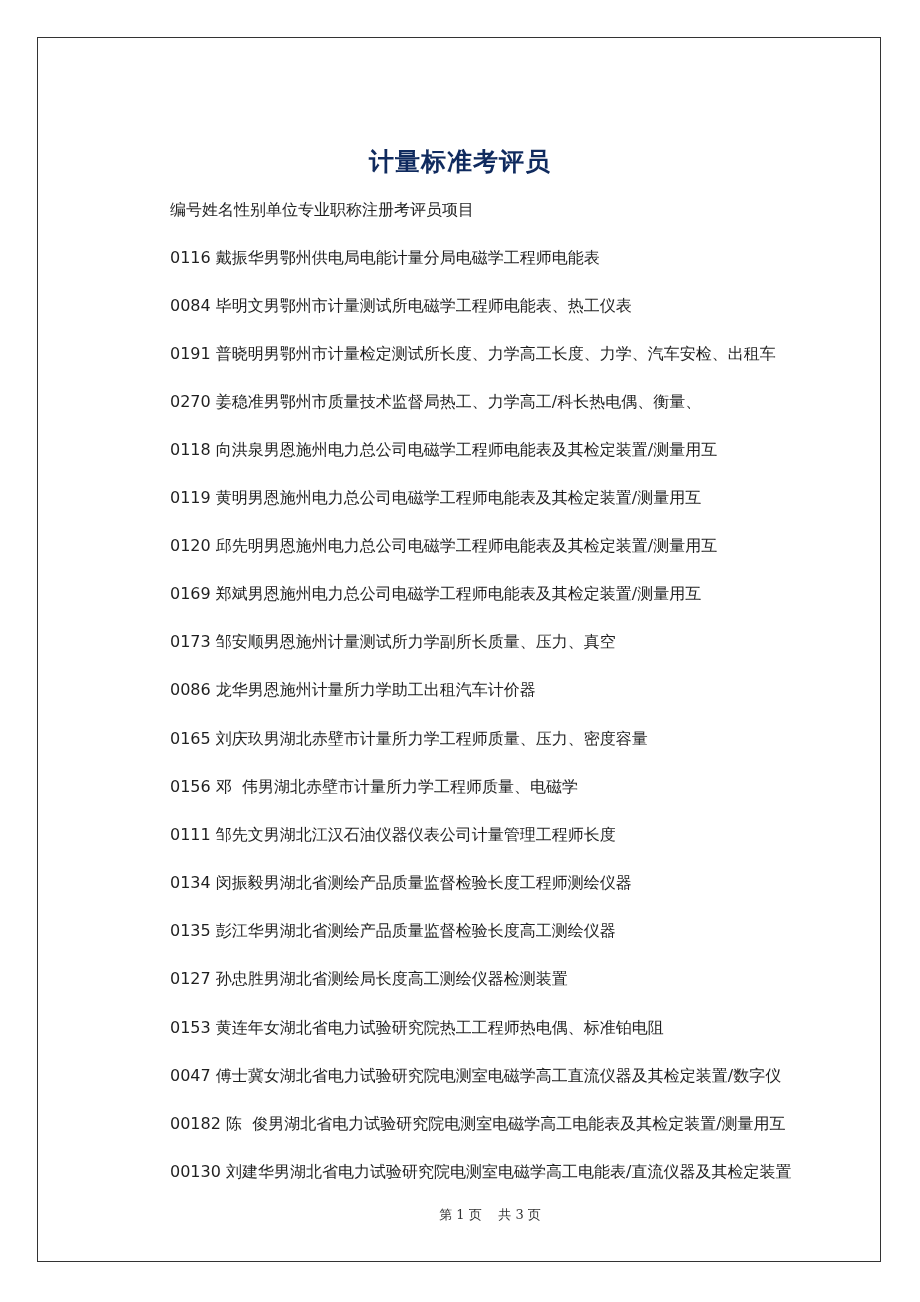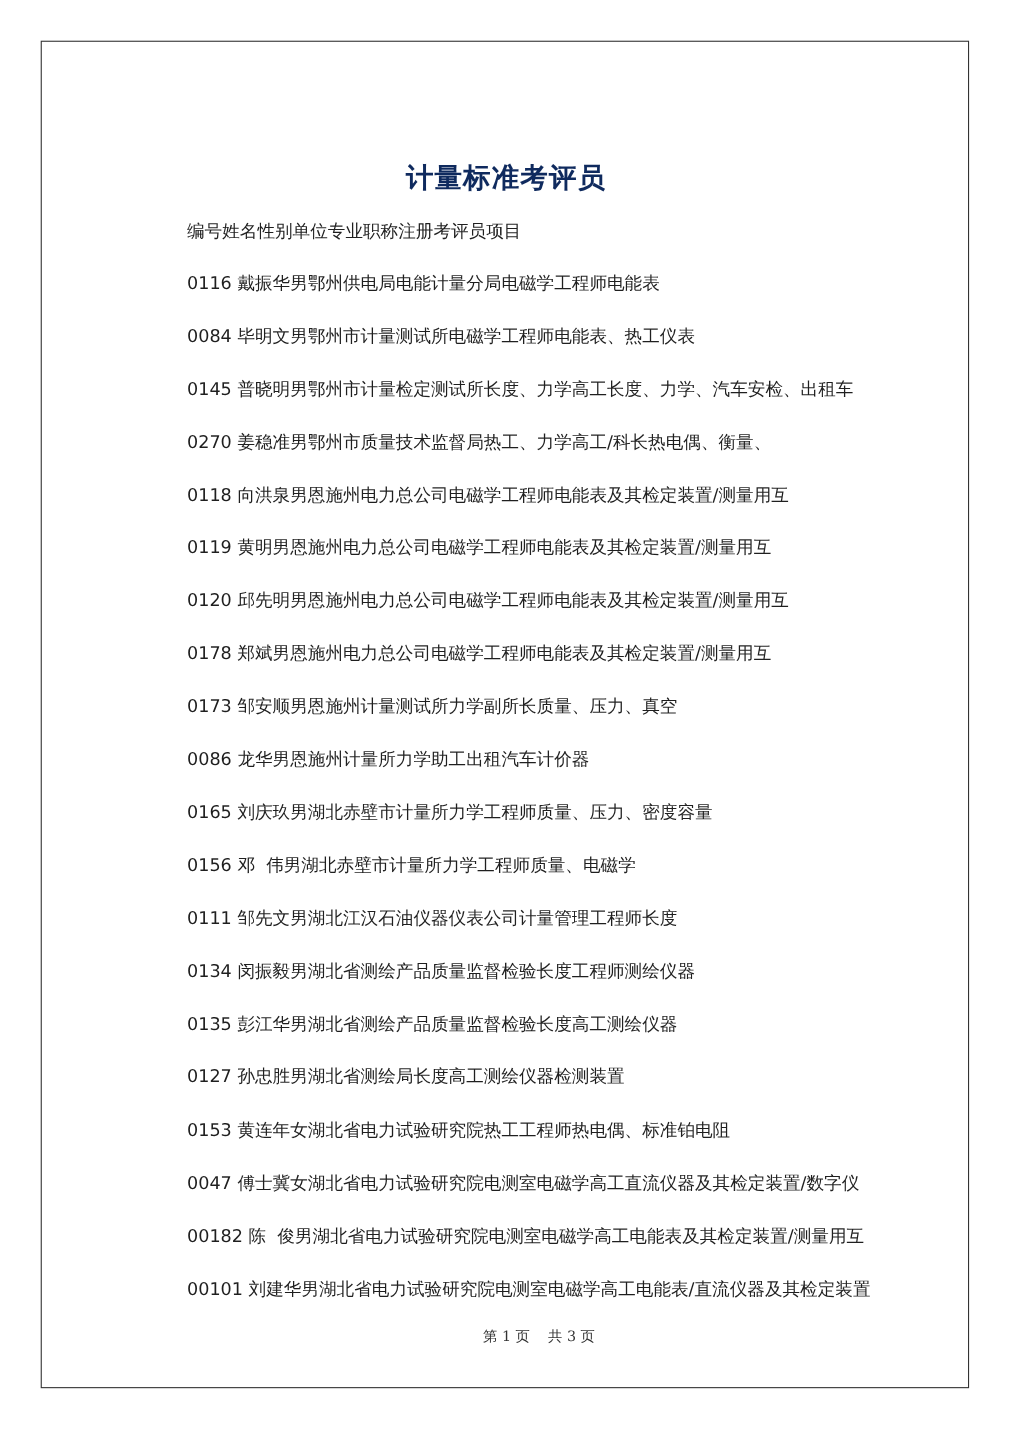--- a/index.html
+++ b/index.html
@@ -62,32 +62,32 @@
 <body>
 
 <div class="page-frame"></div>
 
 <div class="title">计量标准考评员</div>
 
 <div class="line" style="top:200px">编号姓名性别单位专业职称注册考评员项目</div>
 
 <div class="line" style="top:248px">0116 戴振华男鄂州供电局电能计量分局电磁学工程师电能表</div>
 <div class="line" style="top:296px">0084 毕明文男鄂州市计量测试所电磁学工程师电能表、热工仪表</div>
-<div class="line" style="top:344px">0145 普晓明男鄂州市计量检定测试所长度、力学高工长度、力学、汽车安检、出租车</div>
+<div class="line" style="top:344px">0191 普晓明男鄂州市计量检定测试所长度、力学高工长度、力学、汽车安检、出租车</div>
 <div class="line" style="top:392px">0270 姜稳准男鄂州市质量技术监督局热工、力学高工/科长热电偶、衡量、</div>
 <div class="line" style="top:440px">0118 向洪泉男恩施州电力总公司电磁学工程师电能表及其检定装置/测量用互</div>
 <div class="line" style="top:488px">0119 黄明男恩施州电力总公司电磁学工程师电能表及其检定装置/测量用互</div>
 <div class="line" style="top:536px">0120 邱先明男恩施州电力总公司电磁学工程师电能表及其检定装置/测量用互</div>
-<div class="line" style="top:584px">0178 郑斌男恩施州电力总公司电磁学工程师电能表及其检定装置/测量用互</div>
+<div class="line" style="top:584px">0169 郑斌男恩施州电力总公司电磁学工程师电能表及其检定装置/测量用互</div>
 <div class="line" style="top:632px">0173 邹安顺男恩施州计量测试所力学副所长质量、压力、真空</div>
 <div class="line" style="top:680px">0086 龙华男恩施州计量所力学助工出租汽车计价器</div>
 <div class="line" style="top:729px">0165 刘庆玖男湖北赤壁市计量所力学工程师质量、压力、密度容量</div>
 <div class="line" style="top:777px">0156 邓  伟男湖北赤壁市计量所力学工程师质量、电磁学</div>
 <div class="line" style="top:825px">0111 邹先文男湖北江汉石油仪器仪表公司计量管理工程师长度</div>
 <div class="line" style="top:873px">0134 闵振毅男湖北省测绘产品质量监督检验长度工程师测绘仪器</div>
 <div class="line" style="top:921px">0135 彭江华男湖北省测绘产品质量监督检验长度高工测绘仪器</div>
 <div class="line" style="top:969px">0127 孙忠胜男湖北省测绘局长度高工测绘仪器检测装置</div>
 <div class="line" style="top:1018px">0153 黄连年女湖北省电力试验研究院热工工程师热电偶、标准铂电阻</div>
 <div class="line" style="top:1066px">0047 傅士冀女湖北省电力试验研究院电测室电磁学高工直流仪器及其检定装置/数字仪</div>
 <div class="line" style="top:1114px">00182 陈  俊男湖北省电力试验研究院电测室电磁学高工电能表及其检定装置/测量用互</div>
-<div class="line" style="top:1162px">00101 刘建华男湖北省电力试验研究院电测室电磁学高工电能表/直流仪器及其检定装置</div>
+<div class="line" style="top:1162px">00130 刘建华男湖北省电力试验研究院电测室电磁学高工电能表/直流仪器及其检定装置</div>
 
 <div class="footer">第 1 页    共 3 页</div>
 
 </body></html>

